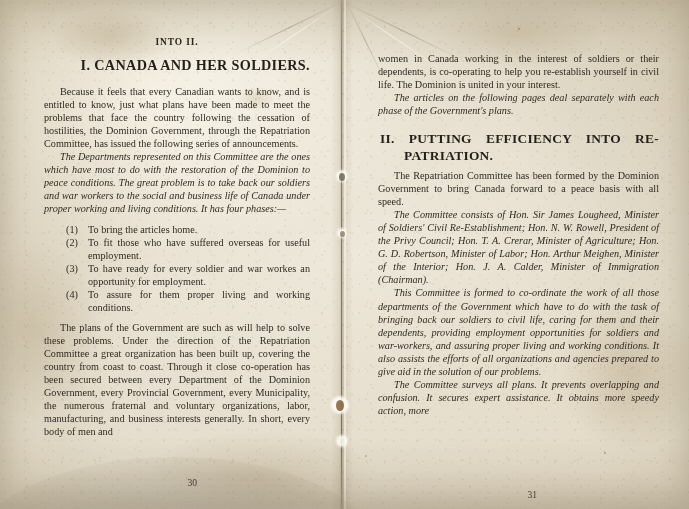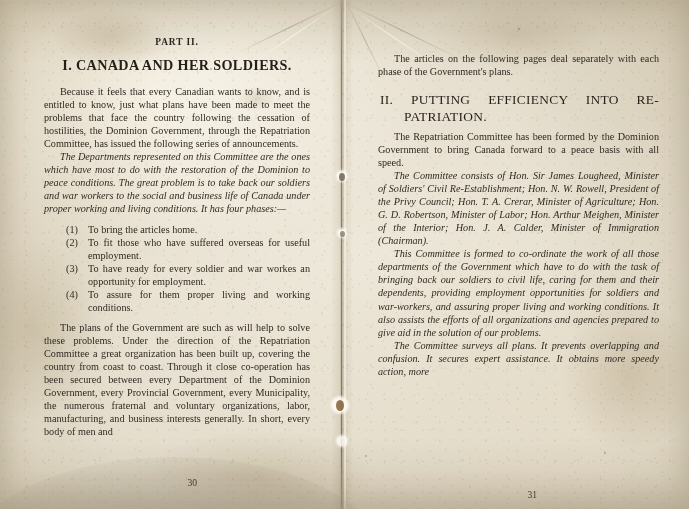--- a/index.html
+++ b/index.html
@@ -169,27 +169,27 @@
     letter-spacing: 0.9px;
     margin: 0 0 8px 0;
     color: #2a251e;
   }
   h1.sec-head {
     font-size: 14.2px;
     font-weight: bold;
     letter-spacing: 0.35px;
     margin: 0 0 11px 0;
     line-height: 17px;
-    text-align: center;
+    text-align: right;
     color: #241f19;
     text-indent: 0;
   }
   h2.sec-head2 {
     font-size: 13.4px;
-    font-weight: normal;
+    font-weight: bold;
     letter-spacing: 0.3px;
     margin: 14px 0 5px 0;
     line-height: 16.4px;
     text-align: justify;
     text-align-last: justify;
     color: #241f19;
     padding-left: 2px;
   }
   h2.sec-head2 .h2-l2 {
     display: block;
@@ -274,21 +274,21 @@
   <div class="staple" style="left:339px; top:173px; width:6px;  height:8px;  background:rgba(96,84,64,0.75);"></div>
   <div class="staple-hl" style="left:337px; top:228px; width:10px; height:10px;"></div>
   <div class="staple" style="left:340px; top:231px; width:5px;  height:6px;  background:rgba(104,92,70,0.62);"></div>
   <div class="staple-hl" style="left:331px; top:396px; width:18px; height:18px;"></div>
   <div class="staple" style="left:336px; top:400px; width:8px;  height:11px; background:rgba(128,88,40,0.80); filter:blur(0.4px);"></div>
   <div class="staple" style="left:340px; top:438px; width:5px;  height:7px;  background:rgba(118,106,84,0.45);"></div>
   <div class="staple-hl" style="left:336px; top:435px; width:12px; height:12px;"></div>
 
   <div class="col col-left" style="top:36px;">
 
-    <div class="part-label">PART II.</div>
+    <div class="part-label">INTO II.</div>
 
     <h1 class="sec-head">I.  CANADA AND HER SOLDIERS.</h1>
 
     <p class="para">Because it feels that every Canadian wants to know, and is entitled to know, just what plans have been made to meet the problems that face the country following the cessation of hostilities, the Dominion Government, through the Repatriation Committee, has issued the following series of announcements.</p>
 
     <p class="para gap">The Departments represented on this Committee are the ones which have most to do with the restoration of the Dominion to peace conditions.   The great problem is to take back our soldiers and war workers to the social and business life of Canada under proper working and living conditions.   It has four phases:—</p>
 
     <ol class="phases">
       <li>
         <span class="num">(1)</span>
@@ -308,20 +308,21 @@
       </li>
     </ol>
 
     <p class="para">The plans of the Government are such as will help to solve these problems.   Under the direction of the Repatriation Committee a great organization has been built up, covering the country from coast to coast.   Through it close co-operation has been secured between every Department of the Dominion Government, every Provincial Government, every Municipality, the numerous fraternal and voluntary organizations, labor, manufacturing, and business interests generally.   In short, every body of men and</p>
   </div>
 
   <div class="folio folio-left">30</div>
 
   <div class="col col-right" style="top:52px;">
 
+    <p class="para" style="text-indent:0;">women in Canada working in the interest of soldiers or their dependents, is co-operating to help you re-establish yourself in civil life.   The Dominion is united in your interest.</p>
 
     <p class="para">The articles on the following pages deal separately with each phase of the Government's plans.</p>
 
     <h2 class="sec-head2">
       <span>II.  PUTTING EFFICIENCY INTO RE-</span>
       <span class="h2-l2">PATRIATION.</span>
     </h2>
 
     <p class="para">The Repatriation Committee has been formed by the Dominion Government to bring Canada forward to a peace basis with all speed.</p>
 

